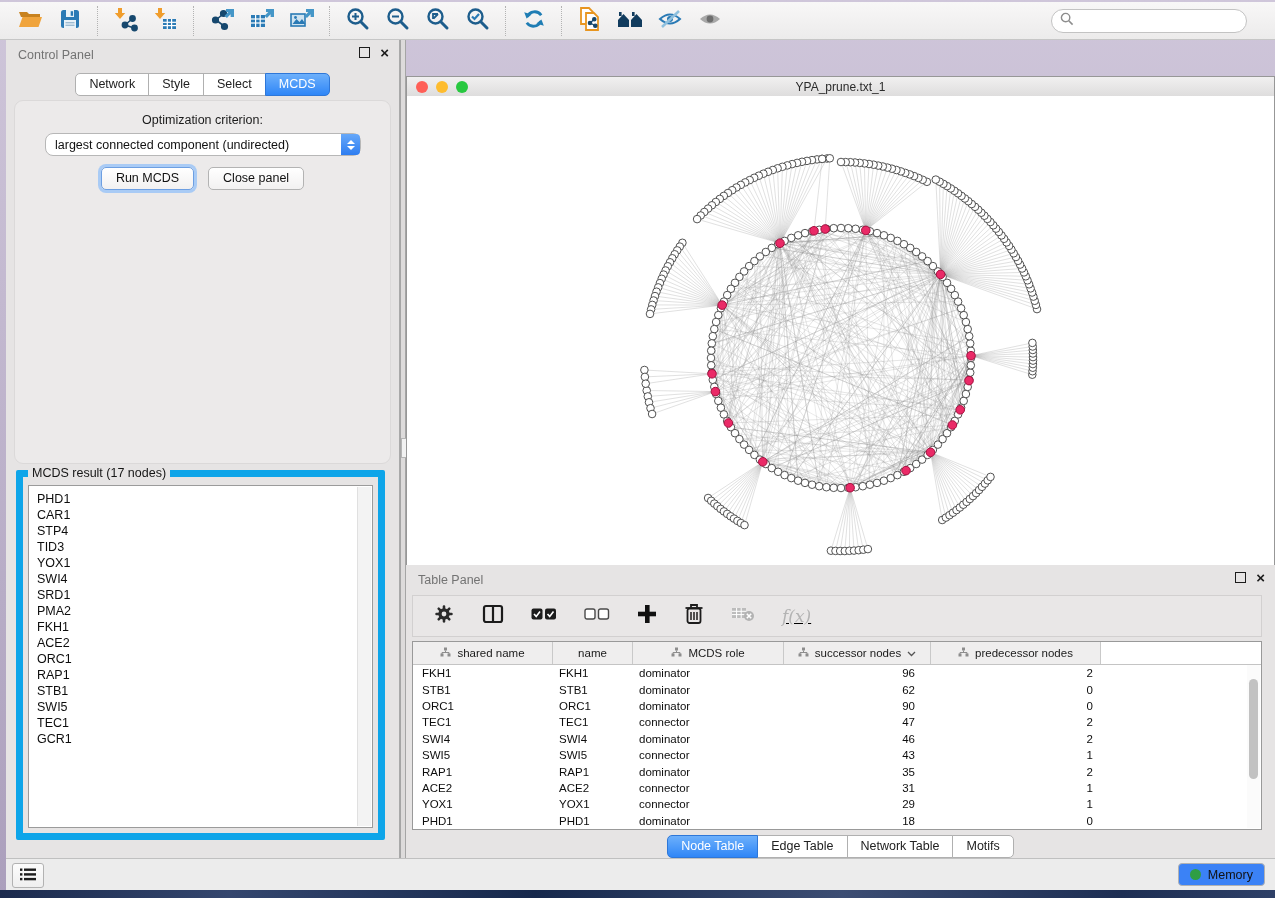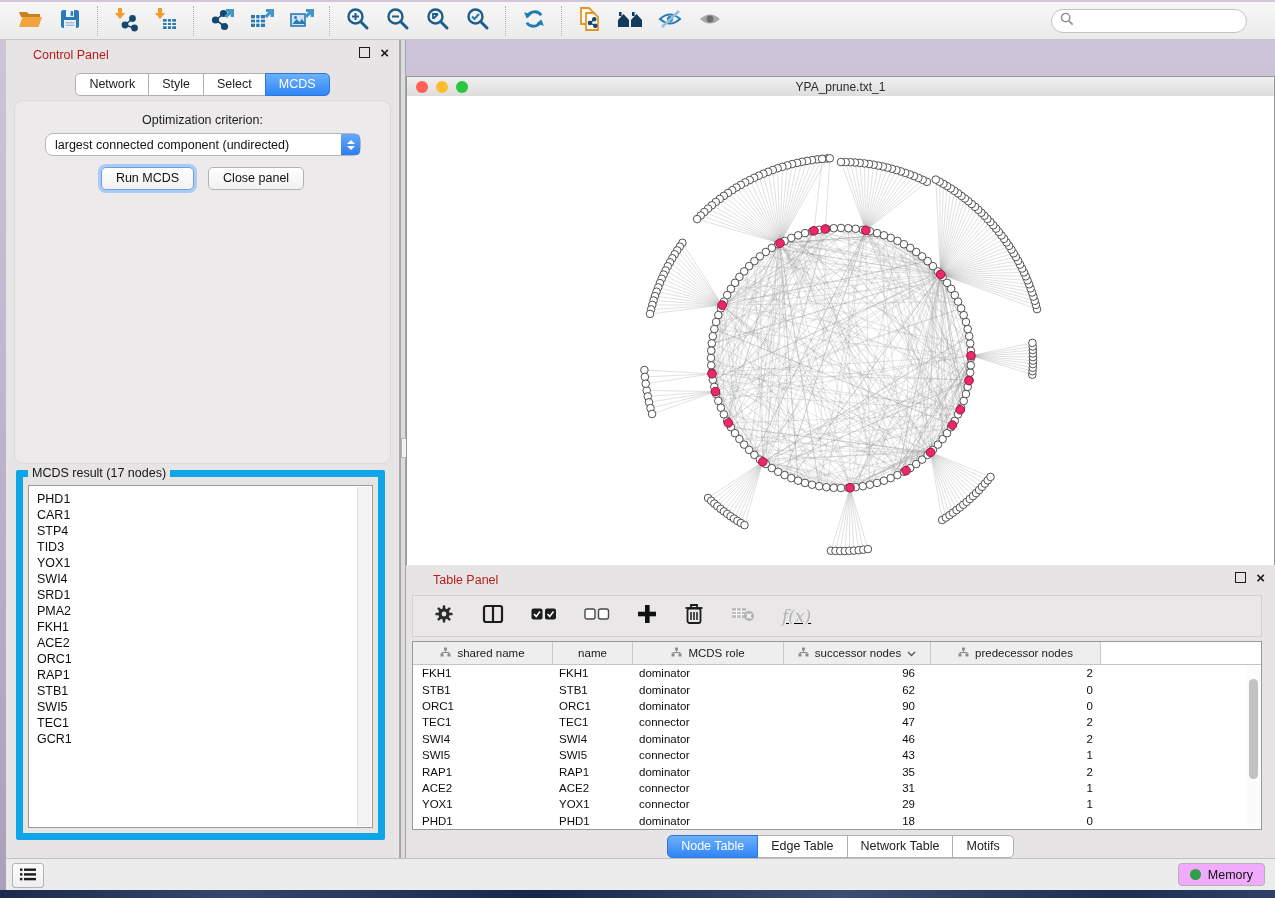--- a/index.html
+++ b/index.html
@@ -13,21 +13,21 @@
     background:linear-gradient(#f8f7f7,#ecebeb);border-bottom:1px solid #c6c6c6;
     display:flex;align-items:center;padding:0 10px;box-sizing:border-box;}
   .tb-btn{width:40px;height:32px;display:flex;align-items:center;justify-content:center;flex:0 0 auto;}
   .tb-sep{width:1px;height:30px;border-left:1px dotted #b3b3b3;margin:0 7px;flex:0 0 auto;}
   .search-wrap{margin-left:auto;margin-right:18px;width:196px;height:24px;background:#fff;
     border:1px solid #c3c3c3;border-radius:13px;display:flex;align-items:center;padding:0 8px;box-sizing:border-box;gap:6px;}
   .search-input{border:none;outline:none;flex:1;font-size:12px;font-family:"Liberation Sans",sans-serif;background:transparent;}
   
   .control-panel{position:absolute;left:6px;top:40px;width:394px;height:818px;
     background:#e6e4e4;border-right:1px solid #a9a9a9;box-sizing:border-box;}
-  .panel-title{position:absolute;left:27px;top:8px;font-size:12.5px;color:#b91c1c;}
+  .panel-title{position:absolute;left:12px;top:8px;font-size:12.5px;color:#737373;}
   .win-btns{position:absolute;right:10px;top:7px;display:flex;gap:10px;align-items:center;}
   .float-btn{width:9px;height:9px;border:1.5px solid #1c1c1c;background:transparent;}
   .close-btn{font-size:15px;font-weight:bold;color:#1c1c1c;line-height:10px;}
   .seg{display:flex;}
   .seg-row{position:absolute;top:33px;left:0;right:0;display:flex;justify-content:center;}
   .seg-btn{border:1px solid #b0b0b0;background:#fff;color:#222;font-size:12.5px;
     padding:3px 13px 4px;margin-left:-1px;position:relative;}
   .seg-btn:first-child{border-radius:5px 0 0 5px;margin-left:0;}
   .seg-btn:last-child{border-radius:0 5px 5px 0;}
   .seg-btn.active{background:linear-gradient(#6db0fb,#2f86f7);border-color:#2e77d8;color:#fff;z-index:1;text-align:center;}
@@ -81,21 +81,21 @@
   .tbl-row{display:flex;height:16.4px;align-items:center;}
   .td{font-size:11.5px;color:#0d0d0d;box-sizing:border-box;white-space:nowrap;overflow:hidden;}
   .td.num{text-align:right;}
   .tbl-scroll{position:absolute;top:23px;bottom:1px;right:1px;width:13px;background:#fbfbfb;}
   .tbl-thumb{position:absolute;top:14px;right:2px;width:9px;height:100px;background:#c2c2c2;border-radius:5px;}
   .tp-tabs{position:absolute;left:0;right:0;top:270px;display:flex;justify-content:center;}
   
   .statusbar{position:absolute;left:6px;right:0;top:858px;height:32px;background:#ececec;border-top:1px solid #c0c0c0;box-sizing:border-box;}
   .list-btn{position:absolute;left:6px;top:4px;width:30px;height:23px;background:linear-gradient(#fcfcfc,#efefef);
     border:1px solid #b2b2b2;border-radius:3px;display:flex;align-items:center;justify-content:center;}
-  .mem-btn{position:absolute;right:10px;top:4px;height:23px;background:#f0abfc;border:1px solid #b2b2b2;
+  .mem-btn{position:absolute;right:10px;top:4px;height:23px;background:#3b82f6;border:1px solid #b2b2b2;
     border-radius:4px;display:flex;align-items:center;gap:7px;padding:0 11px;box-sizing:border-box;}
   .mem-dot{width:11px;height:11px;border-radius:50%;}
   .mem-label{font-size:12.5px;color:#111;}
   .bottom-strip{position:absolute;left:0;right:0;bottom:0;height:8px;
     background:linear-gradient(90deg,#1b2a4d,#34466e 18%,#16284c 42%,#3c4d73 66%,#1d2e53 88%,#2e4067);}
 </style>
 </head>
 <body>
 
 <div class="toolbar">

